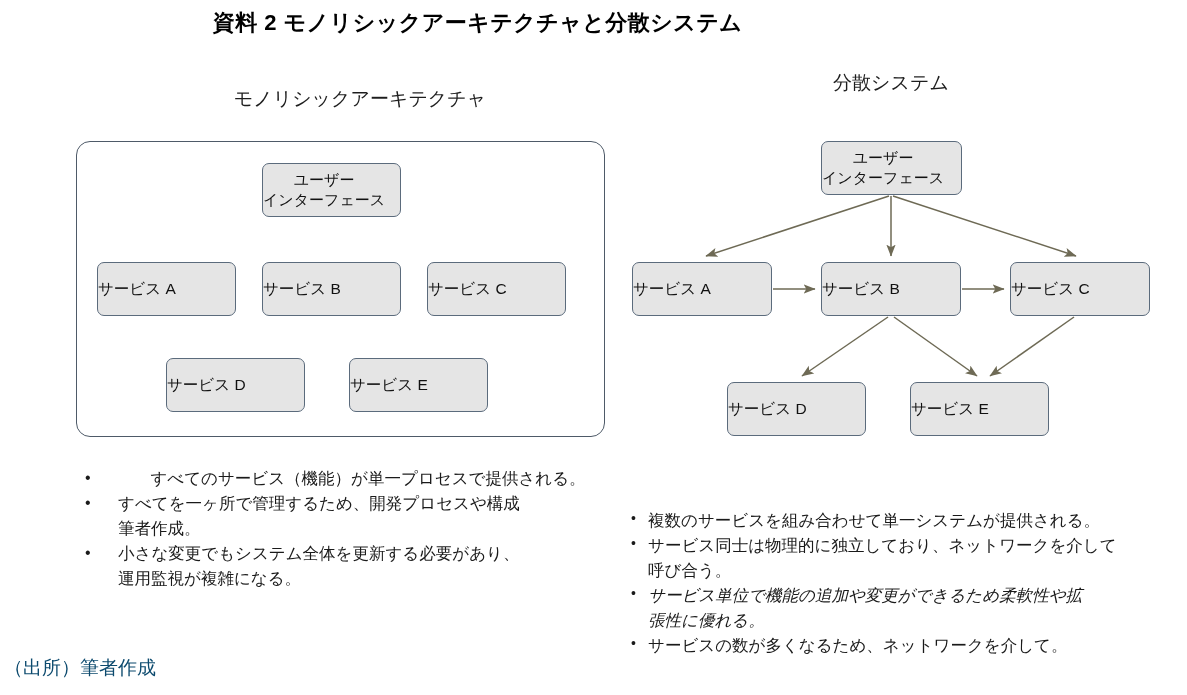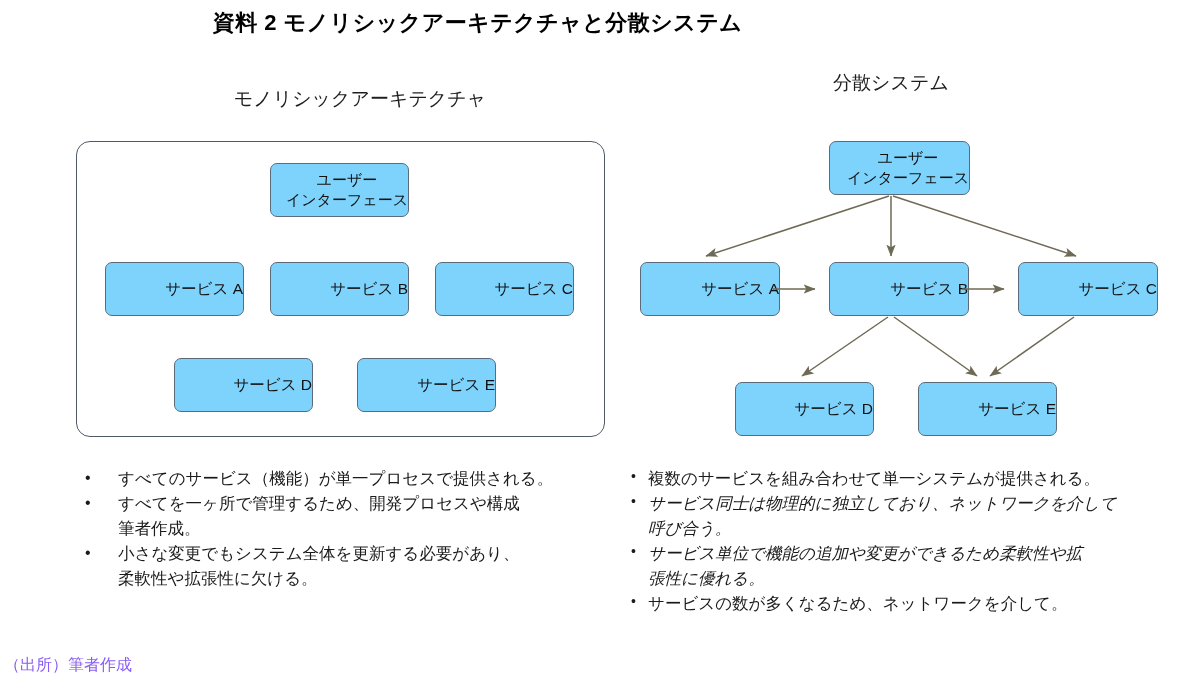--- a/index.html
+++ b/index.html
@@ -41,30 +41,29 @@
   }
   #heading-mono { left: 140px; top: 86px; width: 440px; }
   #heading-dist { left: 671px; top: 70px; width: 440px; }
 
   
   .node {
     position: absolute;
     box-sizing: border-box;
     border: 1.3px solid #5b6b7c;
     border-radius: 7px;
-    background: #7dd3fc;
+    background: #e5e5e5;
     display: flex;
     align-items: center;
-    justify-content: flex-end;
+    justify-content: flex-start;
     text-align: center;
     font-size: 15.5px;
     line-height: 1.32;
     color: #111111;
     white-space: nowrap;
-    margin-left: 8px;
   }
   .node.two-line { font-size: 15px; }
 
   
   #mono-container {
     position: absolute;
     left: 76px;
     top: 141px;
     width: 529px;
     height: 296px;
@@ -129,22 +128,22 @@
   #mono-bullets .bullet-item .dot { left: 7px; font-size: 16px; }
   #dist-bullets .bullet-item .dot { left: 0px;  font-size: 14px; }
 
   .bullet-text { display: block; }
 
   
   #source-note {
     position: absolute;
     left: 4px;
     top: 655px;
-    font-size: 16px;
-    color: #8b5cf6;
+    font-size: 19px;
+    color: #0c4a6e;
     white-space: nowrap;
   }
 </style>
 </head>
 <body>
 
 <div class="page-title">資料 2  モノリシックアーキテクチャと分散システム</div>
 
 <div class="col-heading" id="heading-mono">モノリシックアーキテクチャ</div>
 <div class="col-heading" id="heading-dist">分散システム</div>
@@ -209,42 +208,42 @@
     <line x1="962" y1="289" x2="1004" y2="289"></line>
     <line x1="888" y1="317" x2="802" y2="376"></line>
     <line x1="894" y1="317" x2="977" y2="376"></line>
     <line x1="1074" y1="317" x2="990" y2="376"></line>
   </g>
 </svg>
 
 <ul class="bullet-list" id="mono-bullets">
   <li class="bullet-item">
     <span class="dot">•</span>
-    <span class="bullet-text" style="white-space: pre-line;">すべてのサービス（機能）が単一プロセスで提供される。</span>
+    <span class="bullet-text" style="white-space: pre-line; text-align: center;">すべてのサービス（機能）が単一プロセスで提供される。</span>
   </li>
   <li class="bullet-item">
     <span class="dot">•</span>
     <span class="bullet-text" style="white-space: pre-line;">すべてを一ヶ所で管理するため、開発プロセスや構成
 筆者作成。</span>
   </li>
   <li class="bullet-item">
     <span class="dot">•</span>
     <span class="bullet-text" style="white-space: pre-line;">小さな変更でもシステム全体を更新する必要があり、
-柔軟性や拡張性に欠ける。</span>
+運用監視が複雑になる。</span>
   </li>
 </ul>
 
 <ul class="bullet-list" id="dist-bullets">
   <li class="bullet-item">
     <span class="dot">•</span>
-    <span class="bullet-text" style="white-space: pre-line;">複数のサービスを組み合わせて単一システムが提供される。</span>
-  </li>
-  <li class="bullet-item">
-    <span class="dot">•</span>
-    <span class="bullet-text" style="white-space: pre-line; font-style: italic;">サービス同士は物理的に独立しており、ネットワークを介して
+    <span class="bullet-text" style="white-space: pre-line; margin-top: 42px;">複数のサービスを組み合わせて単一システムが提供される。</span>
+  </li>
+  <li class="bullet-item">
+    <span class="dot">•</span>
+    <span class="bullet-text" style="white-space: pre-line;">サービス同士は物理的に独立しており、ネットワークを介して
 呼び合う。</span>
   </li>
   <li class="bullet-item">
     <span class="dot">•</span>
     <span class="bullet-text" style="white-space: pre-line; font-style: italic;">サービス単位で機能の追加や変更ができるため柔軟性や拡
 張性に優れる。</span>
   </li>
   <li class="bullet-item">
     <span class="dot">•</span>
     <span class="bullet-text" style="white-space: pre-line;">サービスの数が多くなるため、ネットワークを介して。</span>

